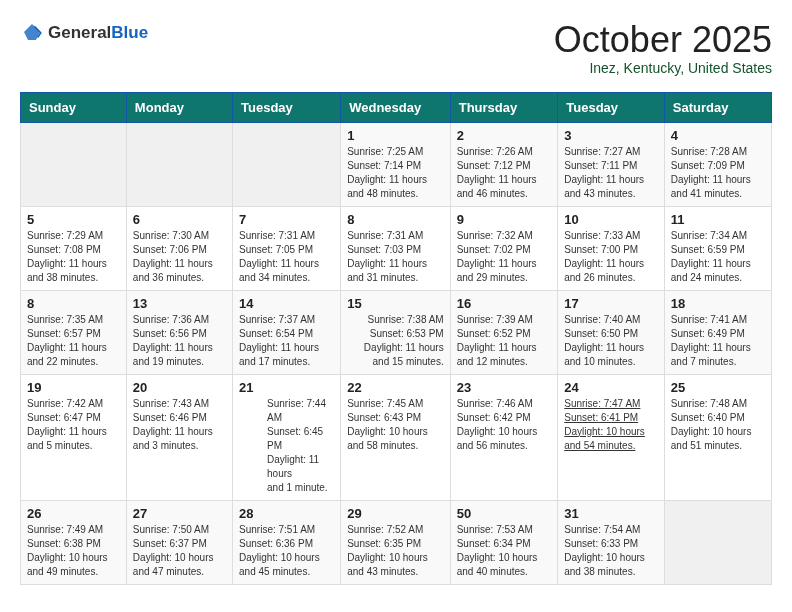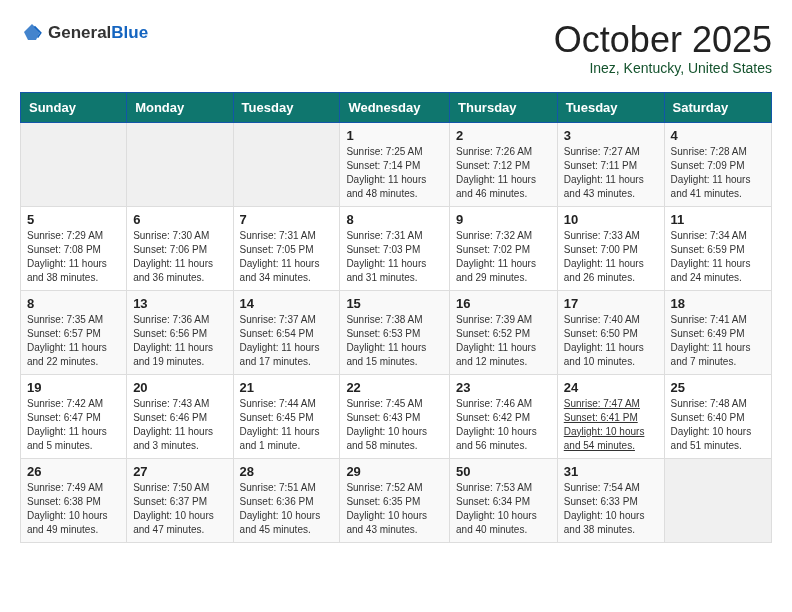--- a/index.html
+++ b/index.html
@@ -219,21 +219,21 @@
         </td>
         <td>
           <div class="day-number">14</div>
           <div class="day-info" style="white-space: pre-line;">Sunrise: 7:37 AM
 Sunset: 6:54 PM
 Daylight: 11 hours
 and 17 minutes.</div>
         </td>
         <td>
           <div class="day-number">15</div>
-          <div class="day-info" style="white-space: pre-line;">Sunrise: 7:38 AM
+          <div class="day-info" style="white-space: pre-line; text-align: right;">Sunrise: 7:38 AM
 Sunset: 6:53 PM
 Daylight: 11 hours
 and 15 minutes.</div>
         </td>
         <td>
           <div class="day-number">16</div>
           <div class="day-info" style="white-space: pre-line;">Sunrise: 7:39 AM
 Sunset: 6:52 PM
 Daylight: 11 hours
 and 12 minutes.</div>
@@ -263,21 +263,21 @@
         </td>
         <td>
           <div class="day-number">20</div>
           <div class="day-info" style="white-space: pre-line;">Sunrise: 7:43 AM
 Sunset: 6:46 PM
 Daylight: 11 hours
 and 3 minutes.</div>
         </td>
         <td>
           <div class="day-number">21</div>
-          <div class="day-info" style="white-space: pre-line;">Sunrise: 7:44 AM
+          <div class="day-info" style="white-space: pre-line; margin-left: 28px;">Sunrise: 7:44 AM
 Sunset: 6:45 PM
 Daylight: 11 hours
 and 1 minute.</div>
         </td>
         <td>
           <div class="day-number">22</div>
           <div class="day-info" style="white-space: pre-line;">Sunrise: 7:45 AM
 Sunset: 6:43 PM
 Daylight: 10 hours
 and 58 minutes.</div>

